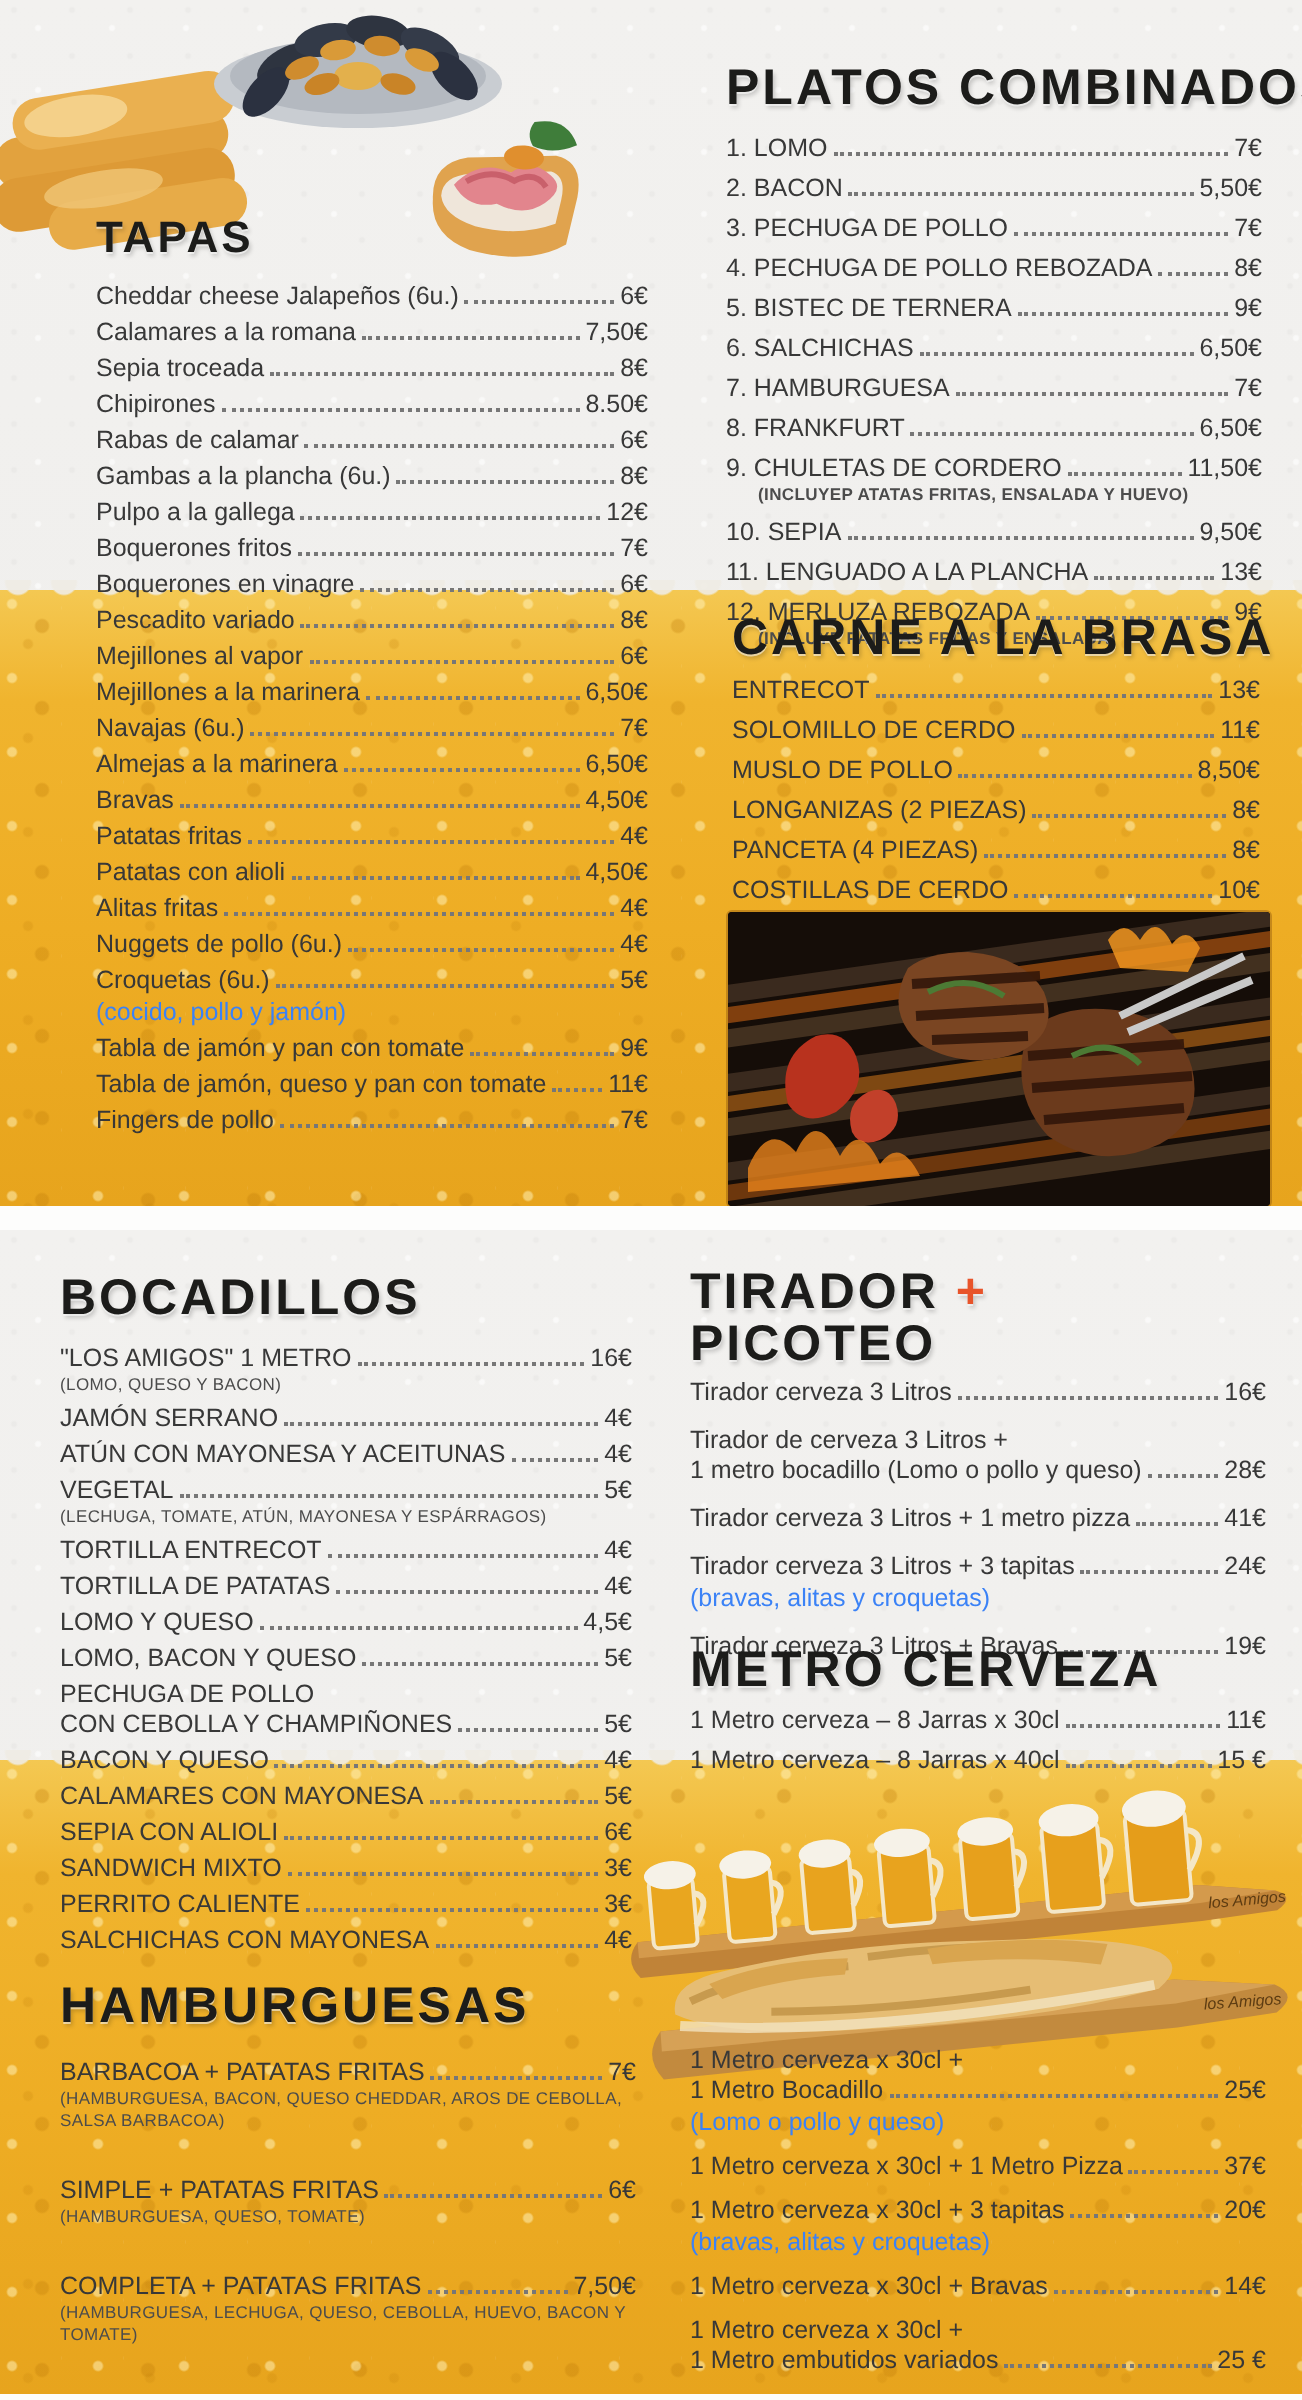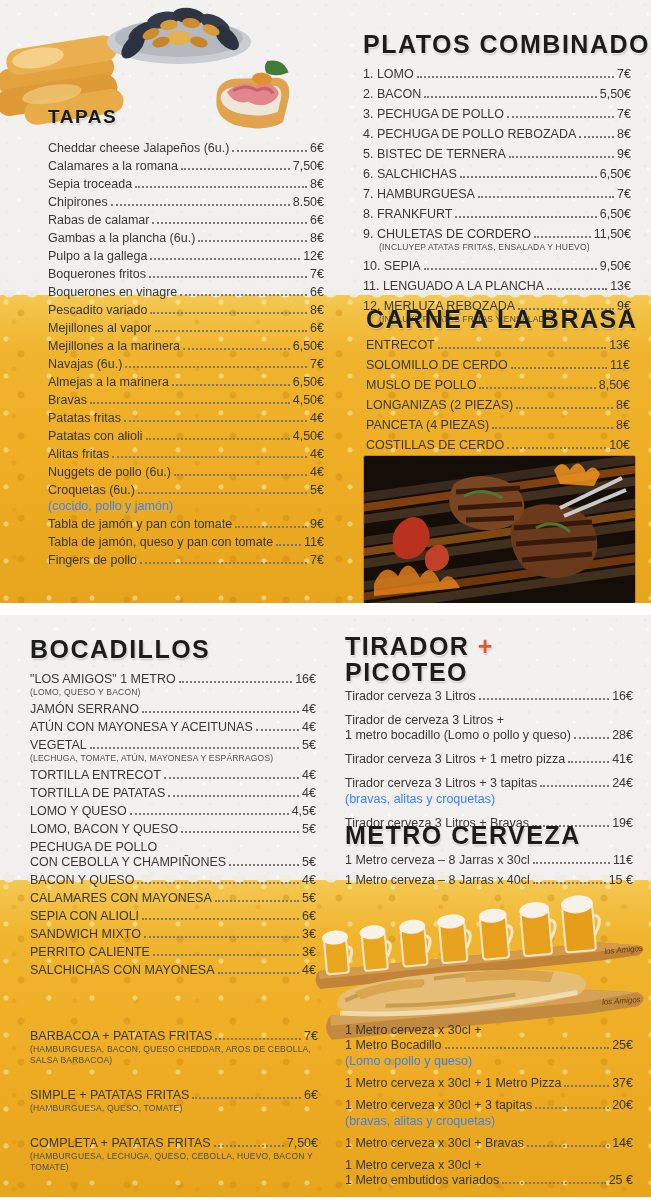--- a/index.html
+++ b/index.html
@@ -40,21 +40,21 @@
   .nm,.pre,.pr{font-size:12.5px;line-height:14px;color:#383838;}
   .pre{margin-bottom:1px;}
   .pr{white-space:nowrap;}
   .dots{flex:1 1 auto;border-bottom:2px dotted #777;margin:0 3px;position:relative;bottom:3px;min-width:10px;}
   .note{font-size:8.5px;line-height:11px;color:#4c4c4c;letter-spacing:.2px;margin-top:1px;}
   .sub{font-size:12.5px;line-height:14px;color:#3b82f6;margin-top:2px;}
   .sp6 .mi{margin-bottom:6px;}
   .sp8 .mi{margin-bottom:8px;}
   .sp10 .mi{margin-bottom:10px;}
   .sp22 .mi{margin-bottom:22px;}
-  .num .note{margin-left:16px;}
+  .num .note{margin-left:16px;font-weight:bold;}
 
   
   .photo{position:absolute;}
 
   .grill-frame{position:absolute;left:364px;top:456px;width:271px;height:147px;
     background:#17100b;border-radius:2px;box-shadow:0 0 0 1px rgba(120,70,10,.35);overflow:hidden;}
 
   .img-caption{font-style:italic;font-size:8px;color:#6b4a1a;}
 </style>
 </head>
@@ -101,21 +101,21 @@
       <g transform="rotate(4 48 43)">
         <path d="M14 52 Q12 34 30 30 L74 26 Q88 28 86 46 L82 70 Q64 82 34 76 Q14 70 14 52Z" fill="#e0a34e"></path>
         <path d="M18 50 Q18 40 32 38 L72 34 Q80 36 78 48 L76 60 Q58 68 36 64 Q20 60 18 50Z" fill="#efe6da"></path>
         <path d="M24 44 Q36 30 52 36 Q62 28 72 36 Q80 42 70 50 Q60 58 46 52 Q32 56 24 44Z" fill="#e2858d"></path>
         <path d="M30 42 Q42 34 54 40 Q64 34 70 42" fill="none" stroke="#c9606b" stroke-width="3"></path>
         <ellipse cx="58" cy="28" rx="10" ry="6" fill="#e08f2e"></ellipse>
         <path d="M62 10 Q78 6 84 20 Q72 26 62 22 Q58 16 62 10Z" fill="#3f7d3a"></path>
       </g>
     </svg>
 
-    <div class="title" style="left:48px;top:106px;font-size:19px;">TAPAS</div>
+    <div class="title" style="left:48px;top:106px;font-size:22px;">TAPAS</div>
     <div class="list" style="left:48px;top:141px;width:276px;">
         <div class="mi">
           <div class="row">
             <span class="nm">Cheddar cheese Jalapeños (6u.)</span>
             <span class="dots"></span>
             <span class="pr">6€</span>
           </div>
         </div>
         <div class="mi">
           <div class="row">
@@ -724,20 +724,21 @@
         <div class="mi">
           <div class="pre">1 Metro cerveza x 30cl +</div>
           <div class="row">
             <span class="nm">1 Metro embutidos variados</span>
             <span class="dots"></span>
             <span class="pr">25 €</span>
           </div>
         </div>
       </div>
 
+    <div class="title" style="left:30px;top:374px;">HAMBURGUESAS</div>
     <div class="list sp22" style="left:30px;top:414px;width:288px;">
         <div class="mi">
           <div class="row">
             <span class="nm">BARBACOA + PATATAS FRITAS</span>
             <span class="dots"></span>
             <span class="pr">7€</span>
           </div>
           <div class="note">(HAMBURGUESA, BACON, QUESO CHEDDAR, AROS DE CEBOLLA, SALSA BARBACOA)</div>
         </div>
         <div class="mi">

